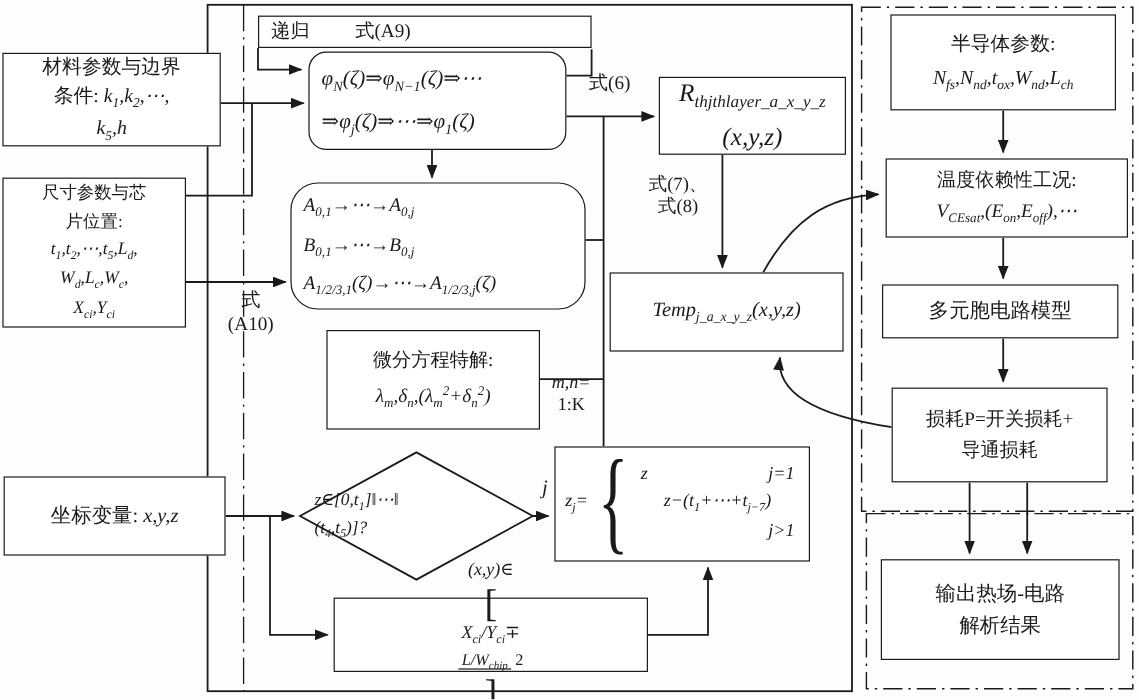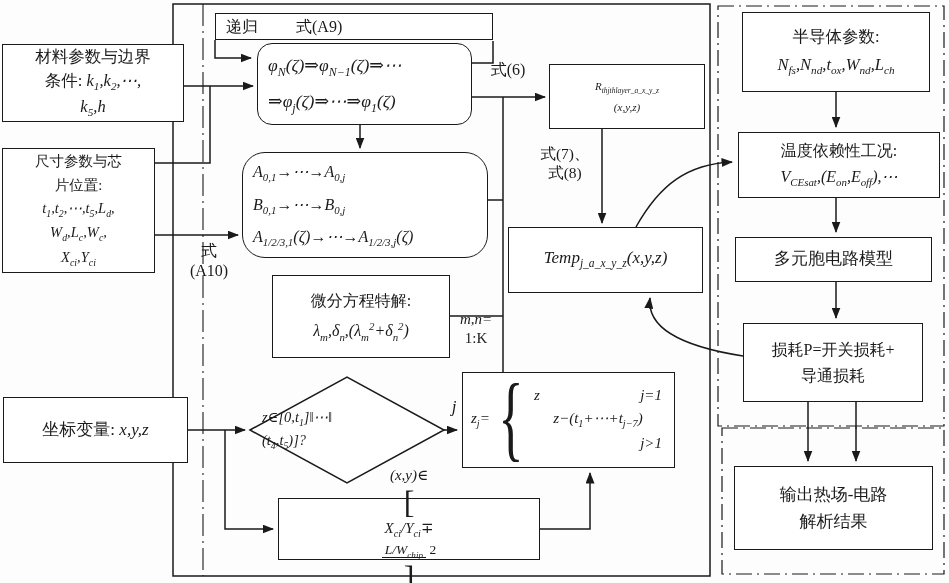--- a/index.html
+++ b/index.html
@@ -24,21 +24,21 @@
   sub{font-size:68%;}
   sup{font-size:68%;}
   
   #mat-box{left:2px;top:44px;width:182px;height:78px;font-size:16.5px;}
   #size-box{left:2px;top:148px;width:153px;height:125px;font-size:14.5px;line-height:1.6;}
   #coord-box{left:3px;top:397px;width:185px;height:66px;font-size:17px;}
   #recur-box{left:215px;top:13px;width:278px;height:27px;flex-direction:row;justify-content:flex-start;align-items:center;font-size:16px;padding-left:10px;}
   #recur-box .gap{width:38px;display:inline-block;}
   #phi-box{left:257px;top:43px;width:215px;height:82px;font-size:17.5px;padding-left:10px;align-items:flex-start;text-align:left;line-height:2.05;border-radius:15px;}
   #ab-box{left:242px;top:152px;width:246px;height:106px;font-size:16px;padding-left:10px;align-items:flex-start;text-align:left;line-height:2.0;border-radius:23px;}
-  #rth-box{left:549px;top:64px;width:156px;height:65px;font-size:11px;line-height:1.7;}
+  #rth-box{left:549px;top:64px;width:156px;height:65px;font-size:21px;line-height:1.7;}
   #pde-box{left:272px;top:275px;width:178px;height:83px;font-size:16px;line-height:1.9;}
   #temp-box{left:508px;top:227px;width:195px;height:66px;font-size:17px;}
   #zj-box{left:462px;top:372px;width:213px;height:96px;flex-direction:row;justify-content:flex-start;align-items:center;font-size:15px;padding-left:8px;}
   #zj-box .brace{font-size:96px;line-height:88px;font-weight:400;display:inline-block;transform:scaleX(.55);margin:0 0 6px -2px;}
   #zj-box .cases{flex:1;display:flex;flex-direction:column;gap:1px;padding-right:12px;}
   #zj-box .case-row1{display:flex;justify-content:space-between;}
   #zj-box .case-row3{text-align:right;}
   #xy-box{left:278px;top:498px;width:262px;height:62px;flex-direction:column;justify-content:center;align-items:center;font-size:15px;}
   #xy-box .bk{font-size:32px;font-weight:400;line-height:1;margin:0 1px;}
   #xy-box .frac{display:inline-block;text-align:center;font-size:13.5px;line-height:1.25;margin:0 2px;vertical-align:middle;}

